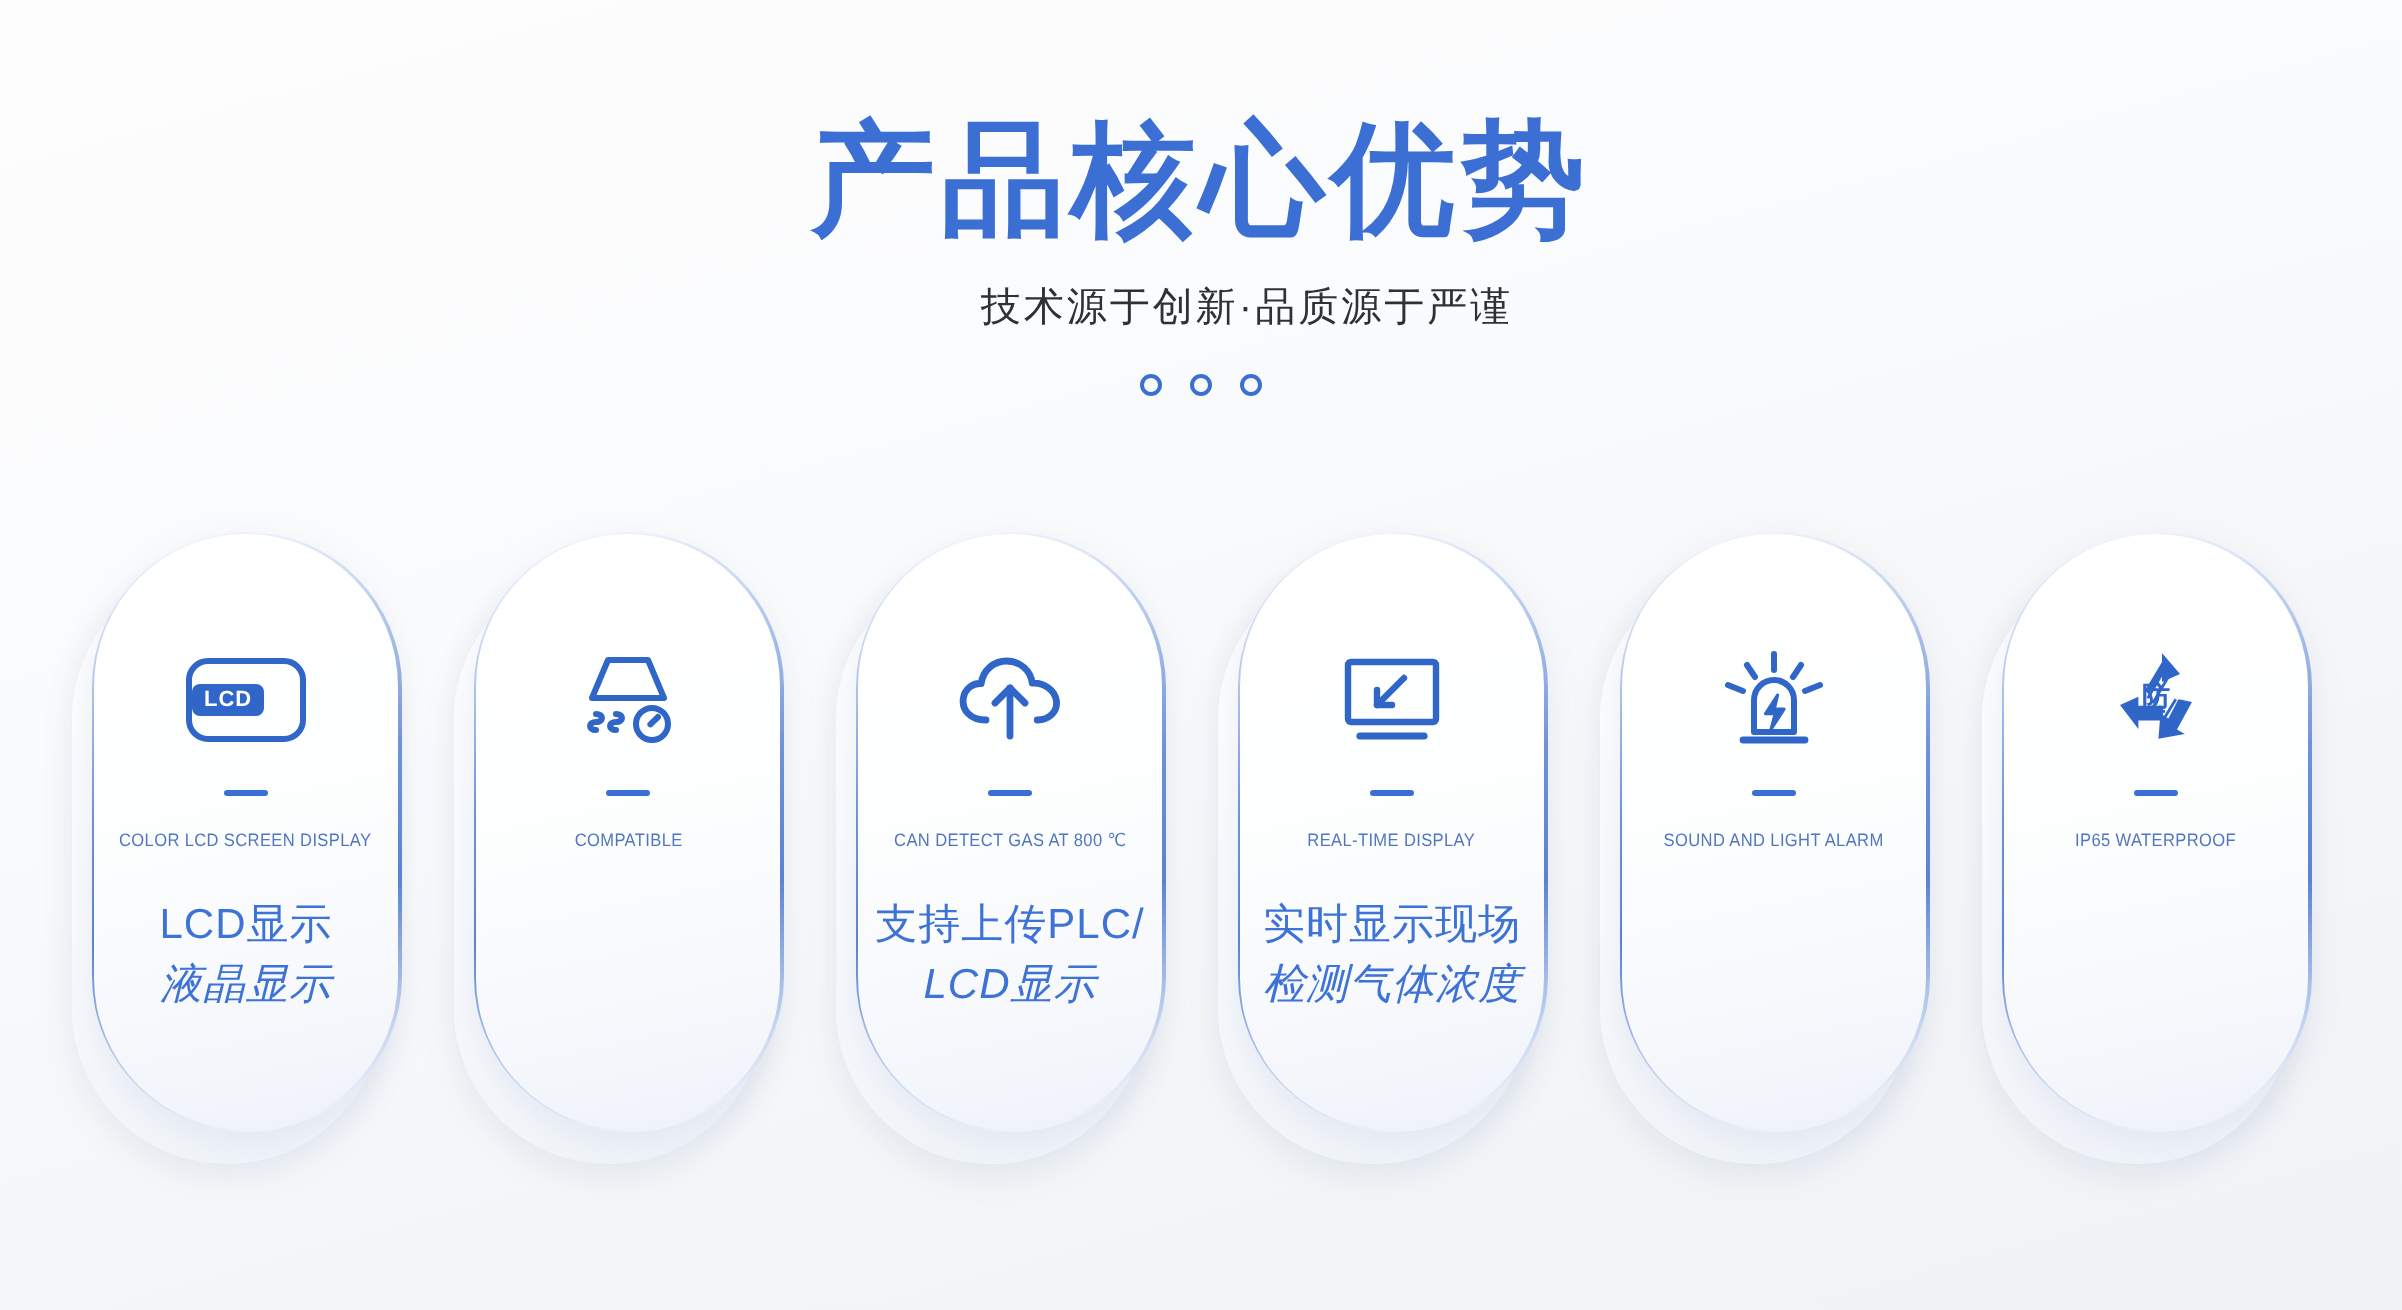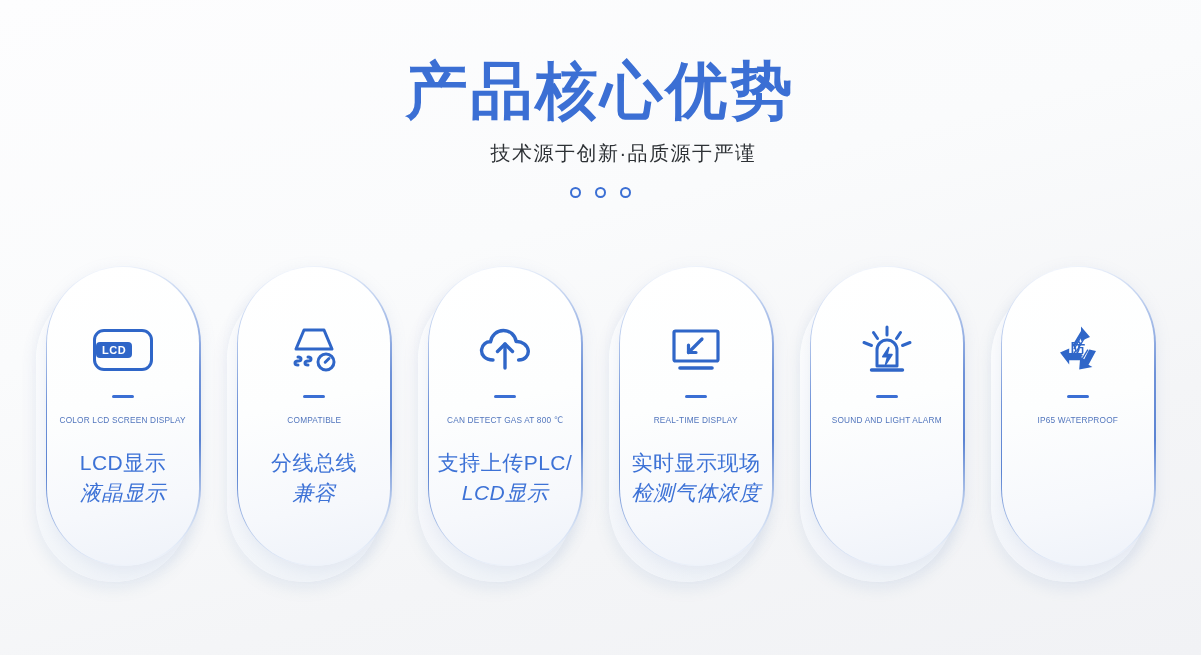--- a/index.html
+++ b/index.html
@@ -217,24 +217,20 @@
           <svg width="52" height="50" viewBox="0 0 52 50" fill="none" stroke="#2f66c8" stroke-width="3" stroke-linecap="round" stroke-linejoin="round">
             <path d="M16 5 L36 5 L44 24 L8 24 Z"></path>
             <path d="M10 32 c4 0 4 4 0 4 s-4 4 0 4"></path>
             <path d="M20 32 c4 0 4 4 0 4 s-4 4 0 4"></path>
             <circle cx="38" cy="37" r="8"></circle>
             <path d="M41 33.5 L37.2 37.2"></path>
           </svg>
         </div>
         <div class="card-divider"></div>
         <div class="card-eyebrow">COMPATIBLE</div>
-        <div class="card-title">
-          <span>分线总线</span>
-          <span class="l2">兼容</span>
-        </div>
       </div>
     </div>
   </div>
 
   <div class="card-wrap">
     <div class="card-ghost"></div>
     <div class="card">
       <div class="card-inner">
         <div class="card-icon">
           <svg width="58" height="48" viewBox="0 0 58 48" fill="none" stroke="#2f66c8" stroke-width="3.4" stroke-linecap="round" stroke-linejoin="round">

